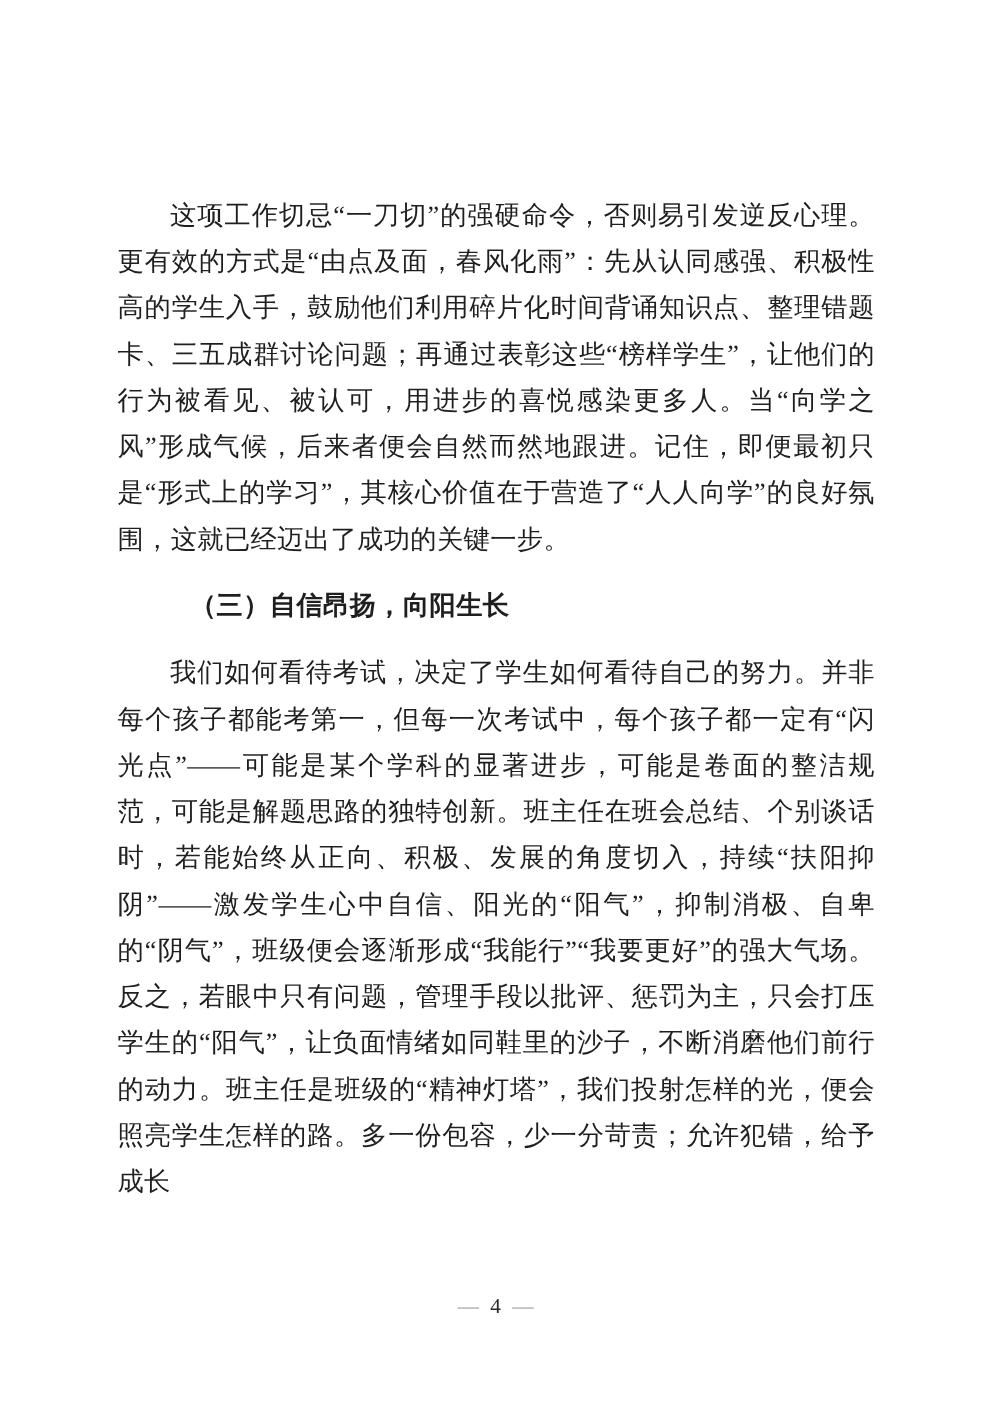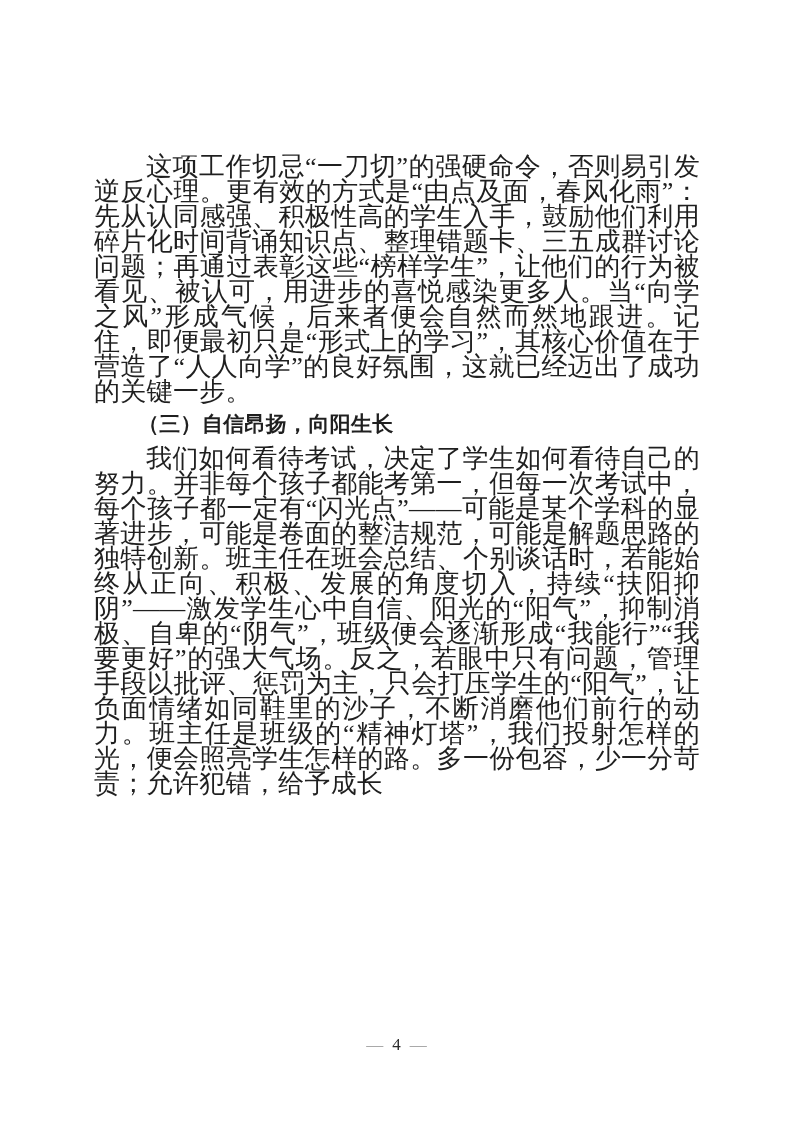--- a/index.html
+++ b/index.html
@@ -17,31 +17,31 @@
   }
   .content {
     position: absolute;
     left: 94px;
     top: 154px;
     width: 606px;
   }
   .para {
     margin: 0;
     padding: 0;
-    font-size: 26px;
-    line-height: 25px;
+    font-size: 21px;
+    line-height: 37px;
     color: #1f1f1f;
     text-align: justify;
     text-justify: inter-character;
     text-indent: 2em;
     letter-spacing: 0.3px;
     font-family: "Liberation Serif", serif;
   }
   .heading {
-    margin: 2px;
+    margin: 16px;
     padding: 0;
     font-size: 21px;
     line-height: 37.5px;
     color: #1f1f1f;
     text-indent: 2em;
     font-weight: 700;
     letter-spacing: 0.3px;
     font-family: "Liberation Serif", serif;
   }
   .footer {

